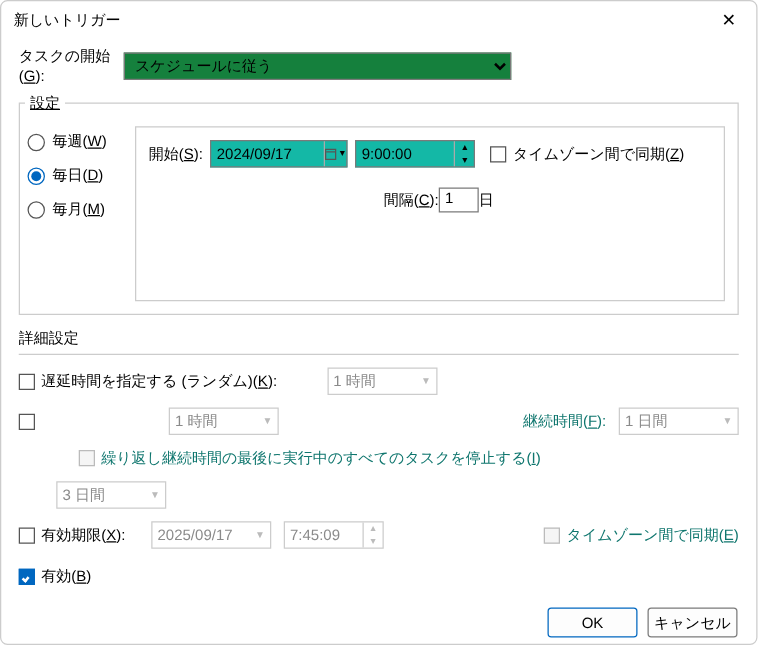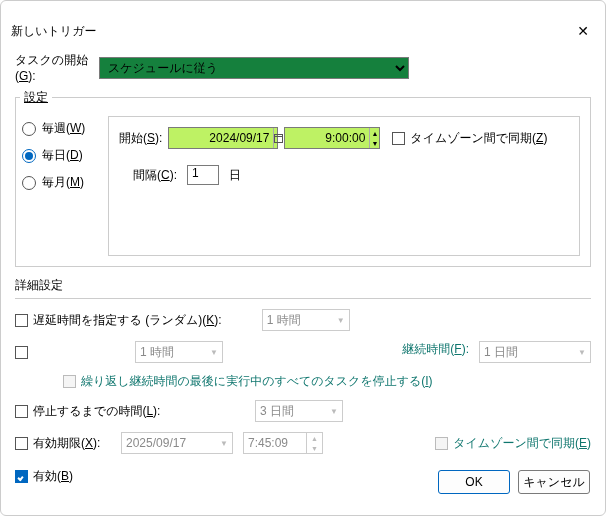--- a/index.html
+++ b/index.html
@@ -13,21 +13,20 @@
   overflow: hidden;
   border: 1px solid #ccc;
   border-radius: 6px;
 }
 .title-bar {
   display: flex;
   justify-content: space-between;
   align-items: center;
   height: 30px;
   padding: 0 8px 0 10px;
-  margin-top: 15px;
 }
 .title-bar .title { font-size: 12px; }
 .close-btn {
   width: 28px; height: 22px;
   display: flex; align-items: center; justify-content: center;
   font-size: 14px; cursor: pointer;
 }
 .content { padding: 6px 14px 12px 14px; }
 .row { display: flex; align-items: center; margin-bottom: 6px; }
 .label-begin { width: 84px; }
@@ -69,23 +68,22 @@
 .right-panel {
   flex: 1;
   border: 1px solid #ccc;
   padding: 10px;
   min-height: 140px;
 }
 .start-row { display: flex; align-items: center; gap: 6px; margin-bottom: 16px; flex-wrap: nowrap; }
 .field-label { white-space: nowrap; }
 .date-field, .time-field {
   display: flex; align-items: center;
-  border: 1px solid #7a7a7a; background: #bef264;
+  border: 1px solid #7a7a7a; background: #14b8a6;
   height: 22px;
-  padding-left: 36px;
 }
 .date-field { width: 110px; }
 .time-field { width: 96px; }
 .date-field .val, .time-field .val { flex: 1; padding: 0 4px; }
 .spinbox {
   width: 16px; height: 100%;
   display: flex; flex-direction: column;
   border-left: 1px solid #aaa;
 }
 .spinbox div {
@@ -111,45 +109,45 @@
 }
 .checkbox.checked { background: #0067c0; border-color: #0067c0; }
 .checkbox.checked::after {
   content: ""; position: absolute;
   left: 2px; top: 5px; width: 3px; height: 2px;
   border-left: 2px solid #fff; border-bottom: 2px solid #fff;
   transform: rotate(-50deg);
 }
 .checkbox.disabled { border-color: #bbb; background:#f5f5f5; }
 .disabled-text { color: #0f766e; }
-.interval-row { display: flex; align-items: center; gap: 10px; padding-left: 14px; }
+.interval-row { display: flex; align-items: center; gap: 0; padding-left: 14px; justify-content: center; }
 .interval-input {
   width: 32px; height: 20px; border: 1px solid #7a7a7a; text-align: left; padding: 0 4px; background:#fff;
 }
 .adv-section { margin-top: 8px; }
 .adv-title { padding-bottom:4px; }
 .adv-sep { border: none; border-top: 1px solid #ccc; margin-bottom: 10px; }
-.adv-row { display: flex; gap: 10px; margin-bottom: 10px; }
+.adv-row { display: flex; align-items: center; gap: 10px; margin-bottom: 10px; }
 .adv-row .lbl { min-width: 200px; display:flex; align-items:center; gap:6px;}
 .dd {
   height: 22px; border: 1px solid #7a7a7a; background: #fff;
   display: flex; align-items: center; padding: 0 4px; position:relative;
 }
 .dd.w84 { width: 88px; }
-.dd.w90 { width: 112px; }
+.dd.w90 { width: 96px; }
 .dd .arrow {
   position: absolute; right: 4px; top: 50%; transform: translateY(-50%);
   font-size: 8px; color: #333;
 }
 .dd.disabled { border-color: #ccc; color:#8a8a8a; }
 .dd.disabled .arrow{ color:#bbb;}
 .indent { padding-left: 48px; }
 .buttons {
   position: absolute;
-  bottom: 22px; right: 16px;
+  bottom: 6px; right: 16px;
   display: flex; gap: 8px;
 }
 .btn {
   min-width: 72px; height: 24px;
   border: 1px solid #7a7a7a;
   background: #fdfdfd;
   border-radius: 3px;
   display: flex; align-items:center; justify-content:center;
   cursor: pointer; font-size:12px;
 }
@@ -272,26 +270,20 @@
     </div>
 
     <div class="adv-row indent">
       <div class="chk">
         <span class="checkbox disabled"></span>
         <label class="disabled-text"><span>繰り返し継続時間の最後に実行中のすべてのタスクを停止する(</span><u>I</u><span>)</span></label>
       </div>
     </div>
 
     <div class="adv-row">
-      <div class="lbl">
-        <div class="chk">
-          <span class="checkbox"></span>
-          <label><span>停止するまでの時間(</span><u>L</u><span>):</span></label>
-        </div>
-      </div>
       <div style="width:20px"></div>
       <div class="dd w84 disabled">
         <span>3 日間</span>
         <span class="arrow">▼</span>
       </div>
     </div>
 
     <div class="adv-row">
       <div class="lbl" style="min-width:96px">
         <div class="chk">

